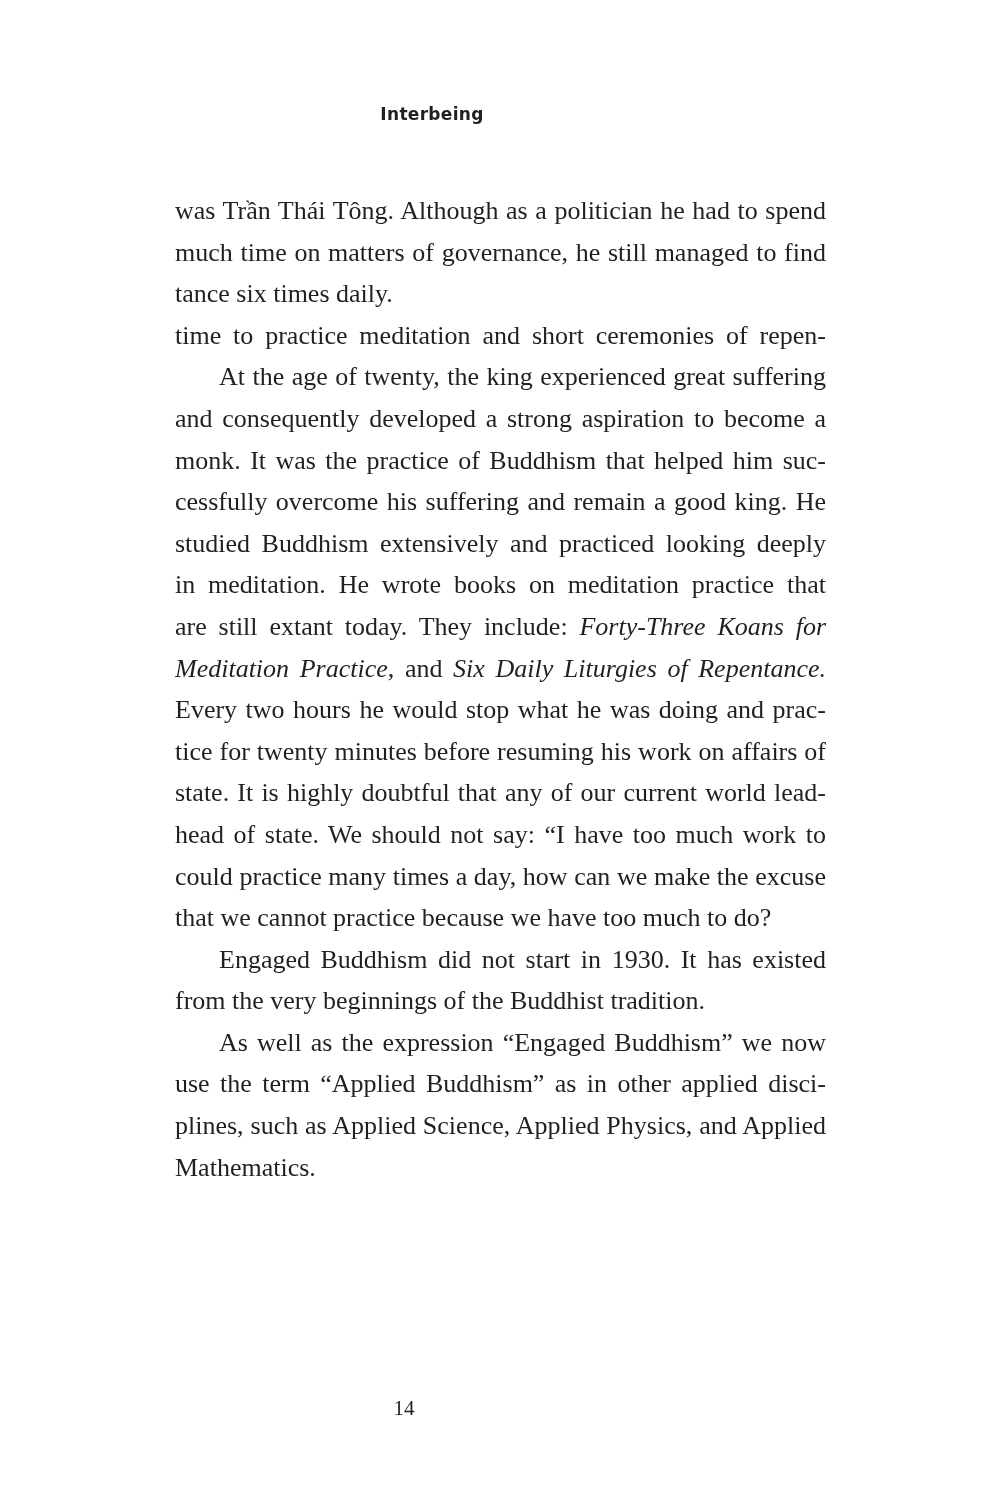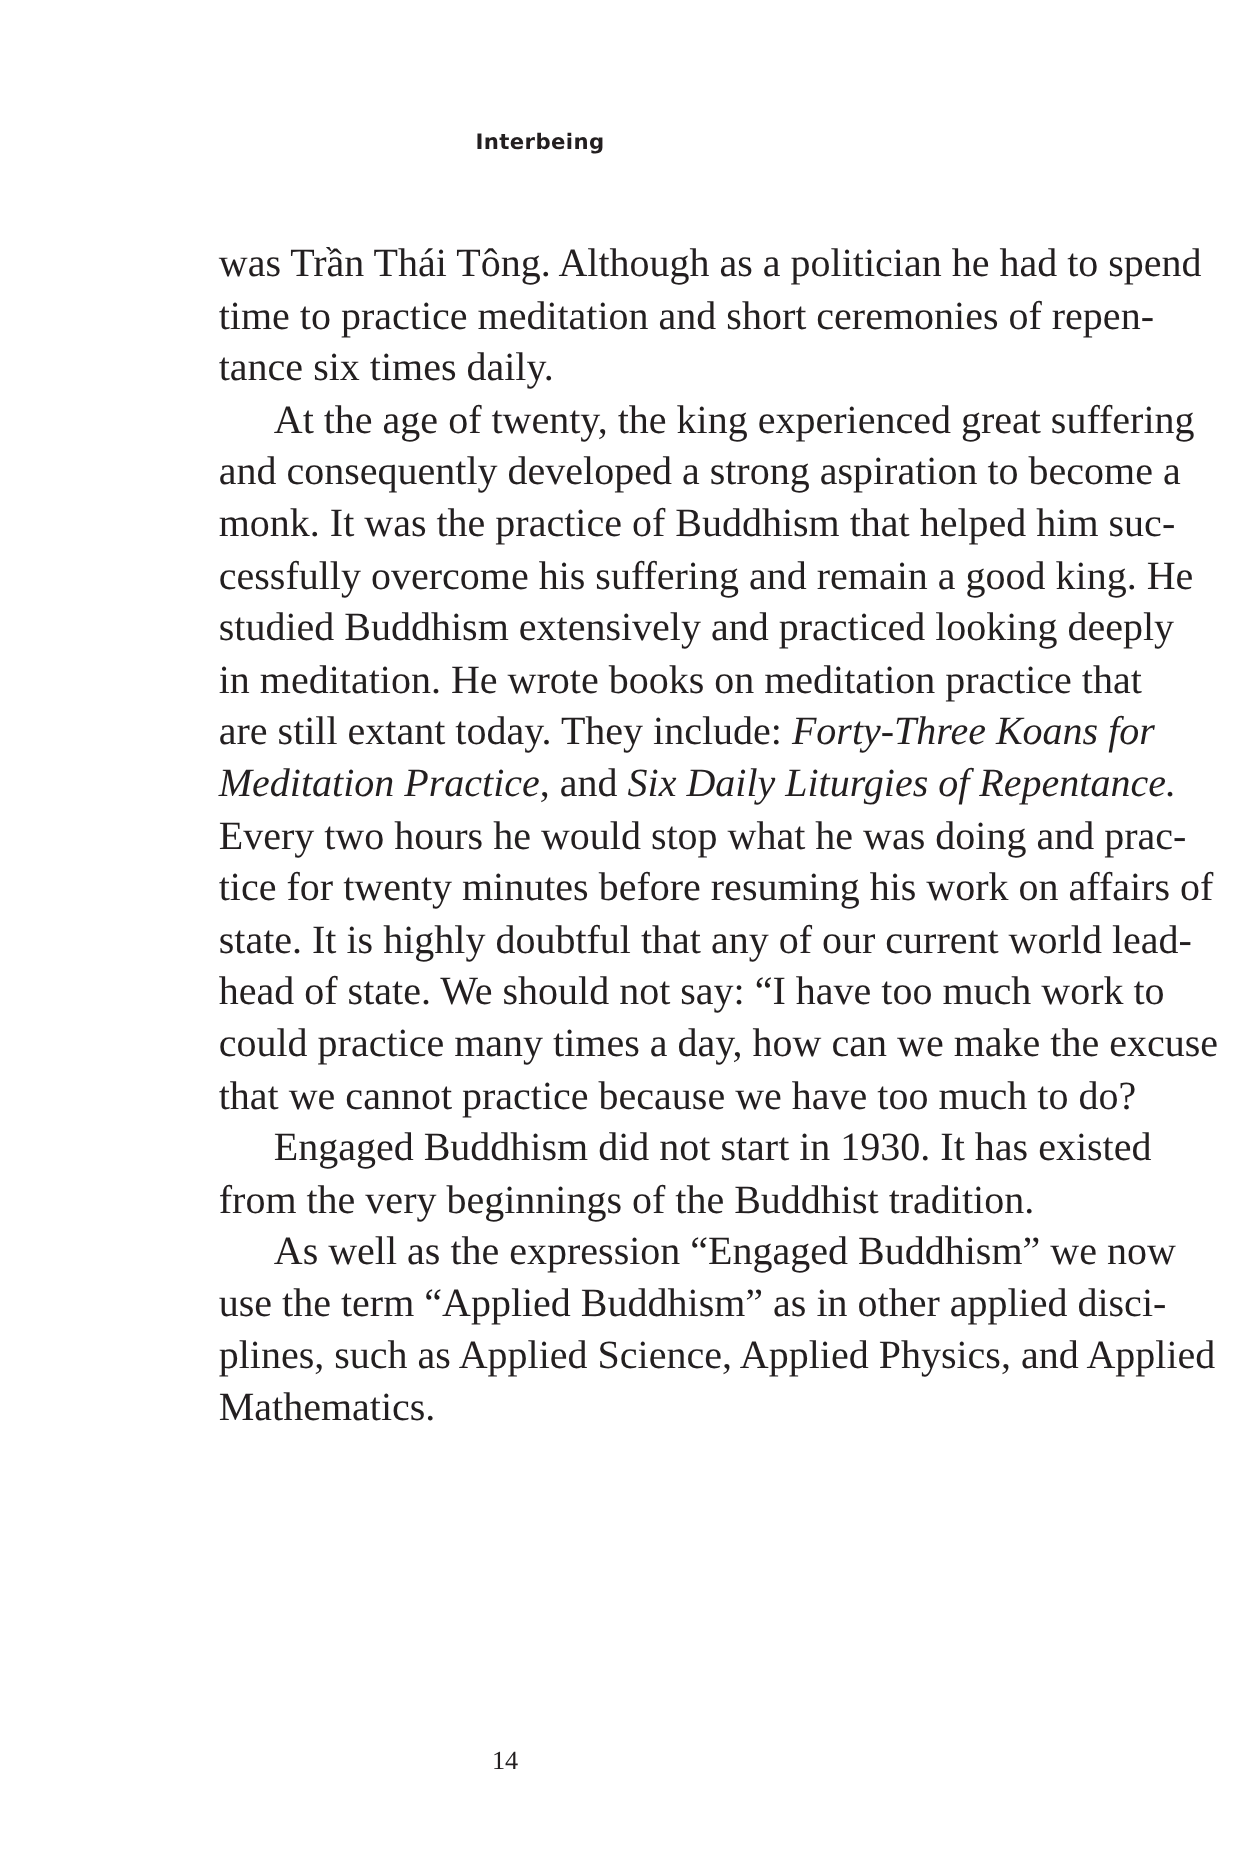--- a/index.html
+++ b/index.html
@@ -3,21 +3,21 @@
   <meta charset="utf-8">
   <style>
     html, body { margin: 0; padding: 0; background: #ffffff; }
     body { width: 1000px; height: 1500px; position: relative; overflow: hidden; color: #231f20; }
     .running-head {
       position: absolute; top: 104px; left: 0; width: 864px; text-align: center;
       font-family: "DejaVu Sans", sans-serif; font-weight: bold; font-size: 17px; letter-spacing: 0.3px;
     }
     .body-text {
       position: absolute; left: 175px; top: 190px; width: 651px;
-      font-family: "Liberation Serif", serif; font-size: 32px;
+      font-family: "Liberation Serif", serif; font-size: 26px;
     }
     .line {
       height: 41.6px; line-height: 41.6px; white-space: nowrap;
       text-align: justify; text-align-last: justify;
     }
     .line.last { text-align-last: left; }
     .line.indent { padding-left: 44px; }
     em { font-style: italic; }
     .folio {
       position: absolute; top: 1396px; left: 0; width: 808px; text-align: center;
@@ -25,22 +25,23 @@
     }
   </style>
 </head>
 <body>
 
 <div class="running-head">Interbeing</div>
 
 <div class="body-text">
   <div>
     <div class="line">was Trần Thái Tông. Although as a politician he had to spend</div>
+    <div class="line">much time on matters of governance, he still managed to find</div>
+    <div class="line last">tance six times daily.</div>
     <div class="line">time to practice meditation and short ceremonies of repen-</div>
-    <div class="line last">tance six times daily.</div>
   </div>
   <div>
     <div class="line indent">At the age of twenty, the king experienced great suffering</div>
     <div class="line">and consequently developed a strong aspiration to become a</div>
     <div class="line">monk. It was the practice of Buddhism that helped him suc-</div>
     <div class="line">cessfully overcome his suffering and remain a good king. He</div>
     <div class="line">studied Buddhism extensively and practiced looking deeply</div>
     <div class="line">in meditation. He wrote books on meditation practice that</div>
     <div class="line"><span>are still extant today. They include: </span><em>Forty-Three Koans for</em></div>
     <div class="line"><em>Meditation Practice</em><span>, and </span><em>Six Daily Liturgies of Repentance.</em></div>

